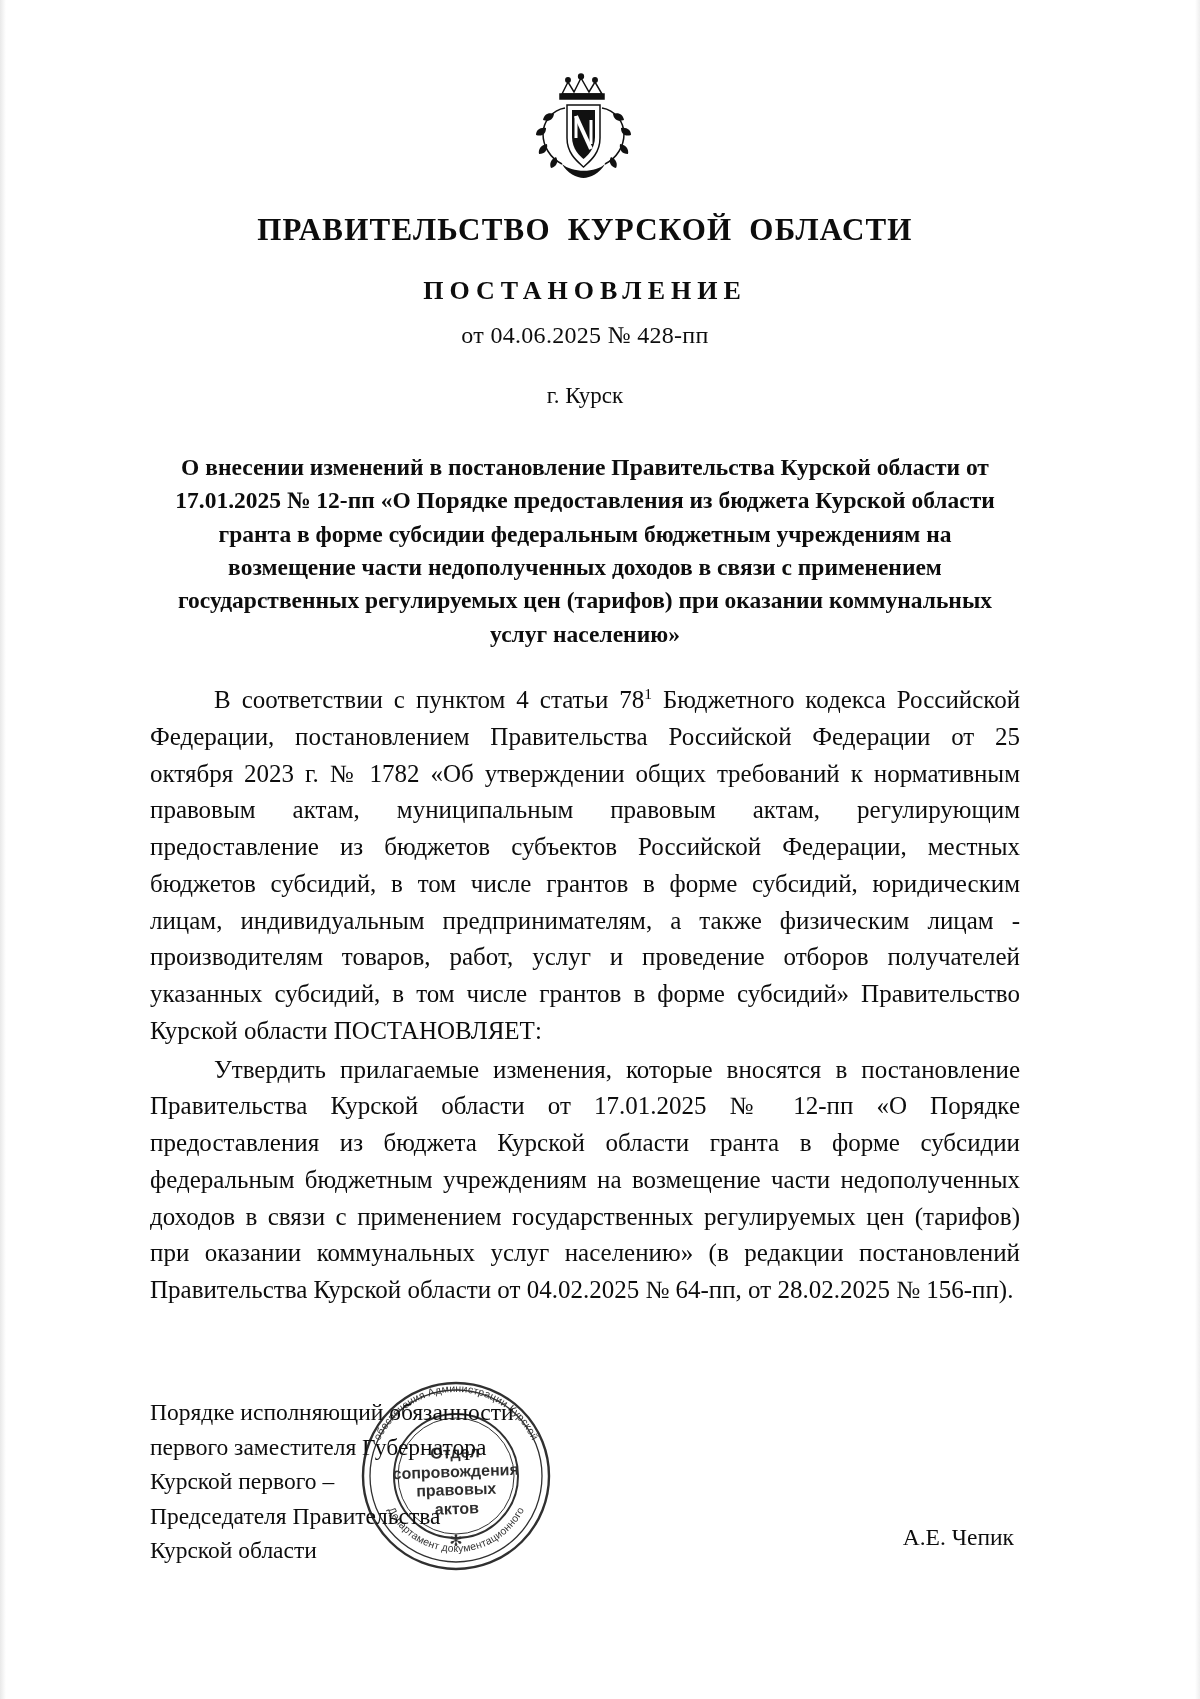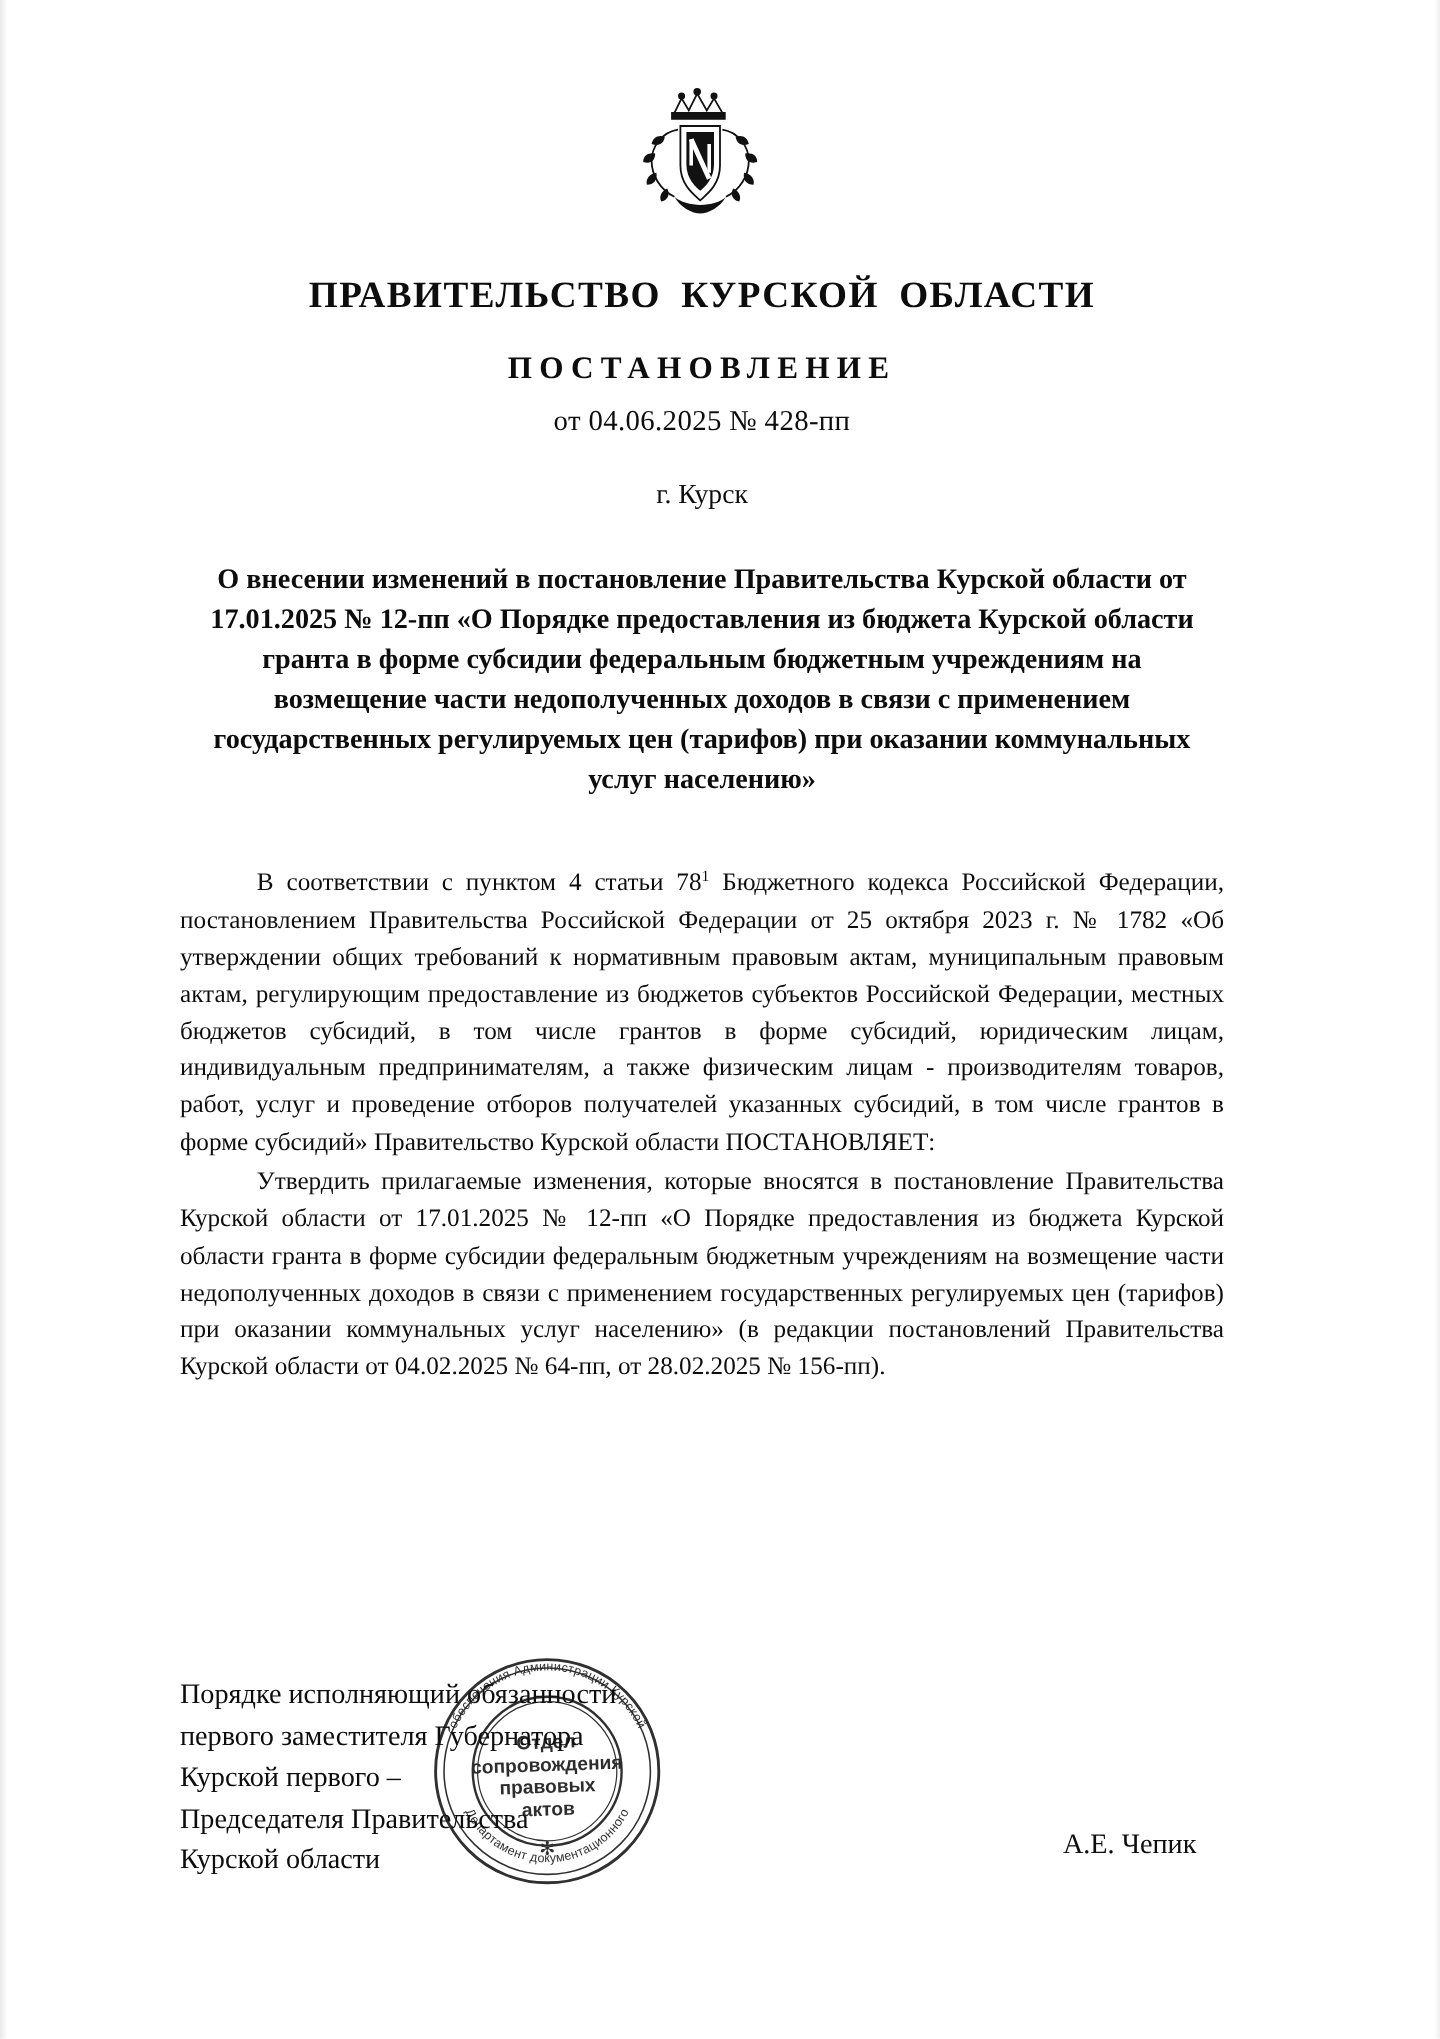--- a/index.html
+++ b/index.html
@@ -32,21 +32,21 @@
     position: relative;
   }
   .emblem svg { display: block; }
 
   
   .org-title {
     text-align: center;
     font-size: 31px;
     font-weight: bold;
     letter-spacing: 1.2px;
-    margin-top: 38px;
+    margin-top: 22px;
     word-spacing: 8px;
   }
   .doc-type {
     text-align: center;
     font-size: 26px;
     letter-spacing: 6px;
     margin-top: 28px;
     font-weight: bold;
   }
   .doc-number {
@@ -64,22 +64,22 @@
   .doc-subject {
     text-align: center;
     font-size: 23.5px;
     font-weight: bold;
     line-height: 1.42;
     margin: 42px 12px 0 12px;
   }
 
   
   .body-text {
-    margin-top: 53px;
-    font-size: 21px;
+    margin-top: 31px;
+    font-size: 25px;
     line-height: 1.47;
     text-align: justify;
     text-justify: inter-word;
   }
   .body-text p {
     margin: 0;
     text-indent: 64px;
   }
   .body-text p + p {
     margin-top: 2px;
@@ -97,21 +97,21 @@
     top: 1395px;
     width: 870px;
     font-size: 23.5px;
     line-height: 1.47;
   }
   .sig-title {
     width: 520px;
   }
   .sig-name {
     position: absolute;
-    right: 23px;
+    right: 6px;
     top: 125px;
     white-space: nowrap;
   }
 
   
   .stamp {
     position: absolute;
     left: 350px;
     top: 1370px;
     width: 212px;

